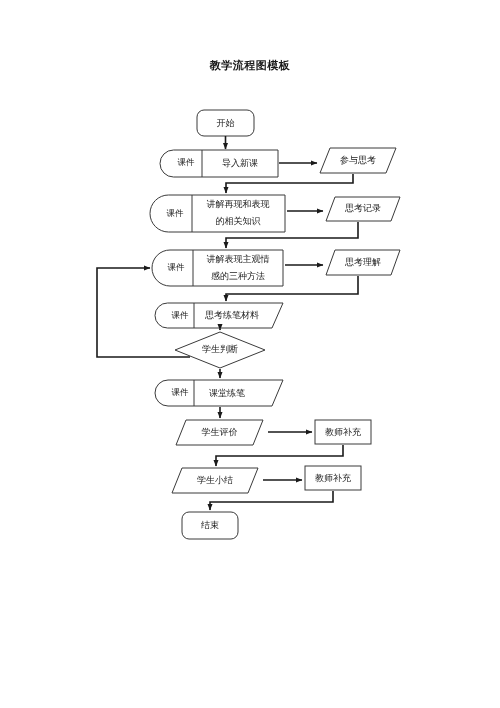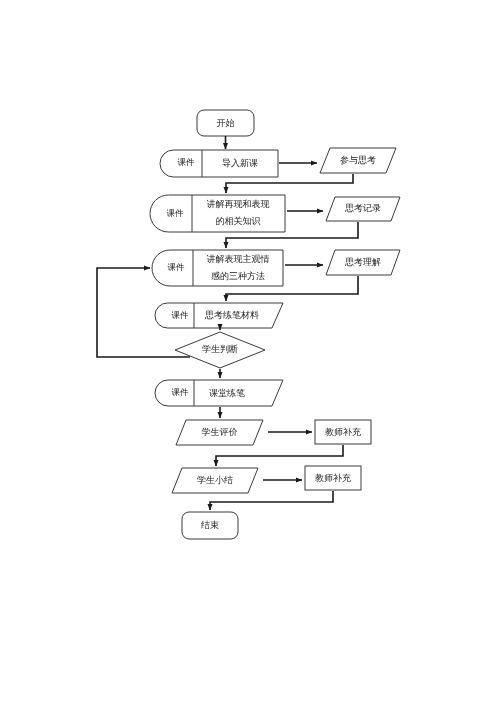--- a/index.html
+++ b/index.html
@@ -62,20 +62,21 @@
   }
   svg#flow .lbl-sm {
     font-size: 8.5px;
   }
 </style>
 </head>
 <body>
 
 <div id="page">
 
+  <div id="doc-title">教学流程图模板</div>
 
   <svg id="flow" viewBox="0 0 500 708">
     <defs>
       <marker id="arrowhead" markerWidth="7" markerHeight="7" refX="6.2" refY="2.6" orient="auto" markerUnits="userSpaceOnUse">
         <path d="M0,0 L6.6,2.6 L0,5.2 z" fill="#1a1a1a"></path>
       </marker>
     </defs>
 
     <g>
       <rect class="shape" x="197" y="110" width="57" height="26" rx="7" ry="7"></rect>

